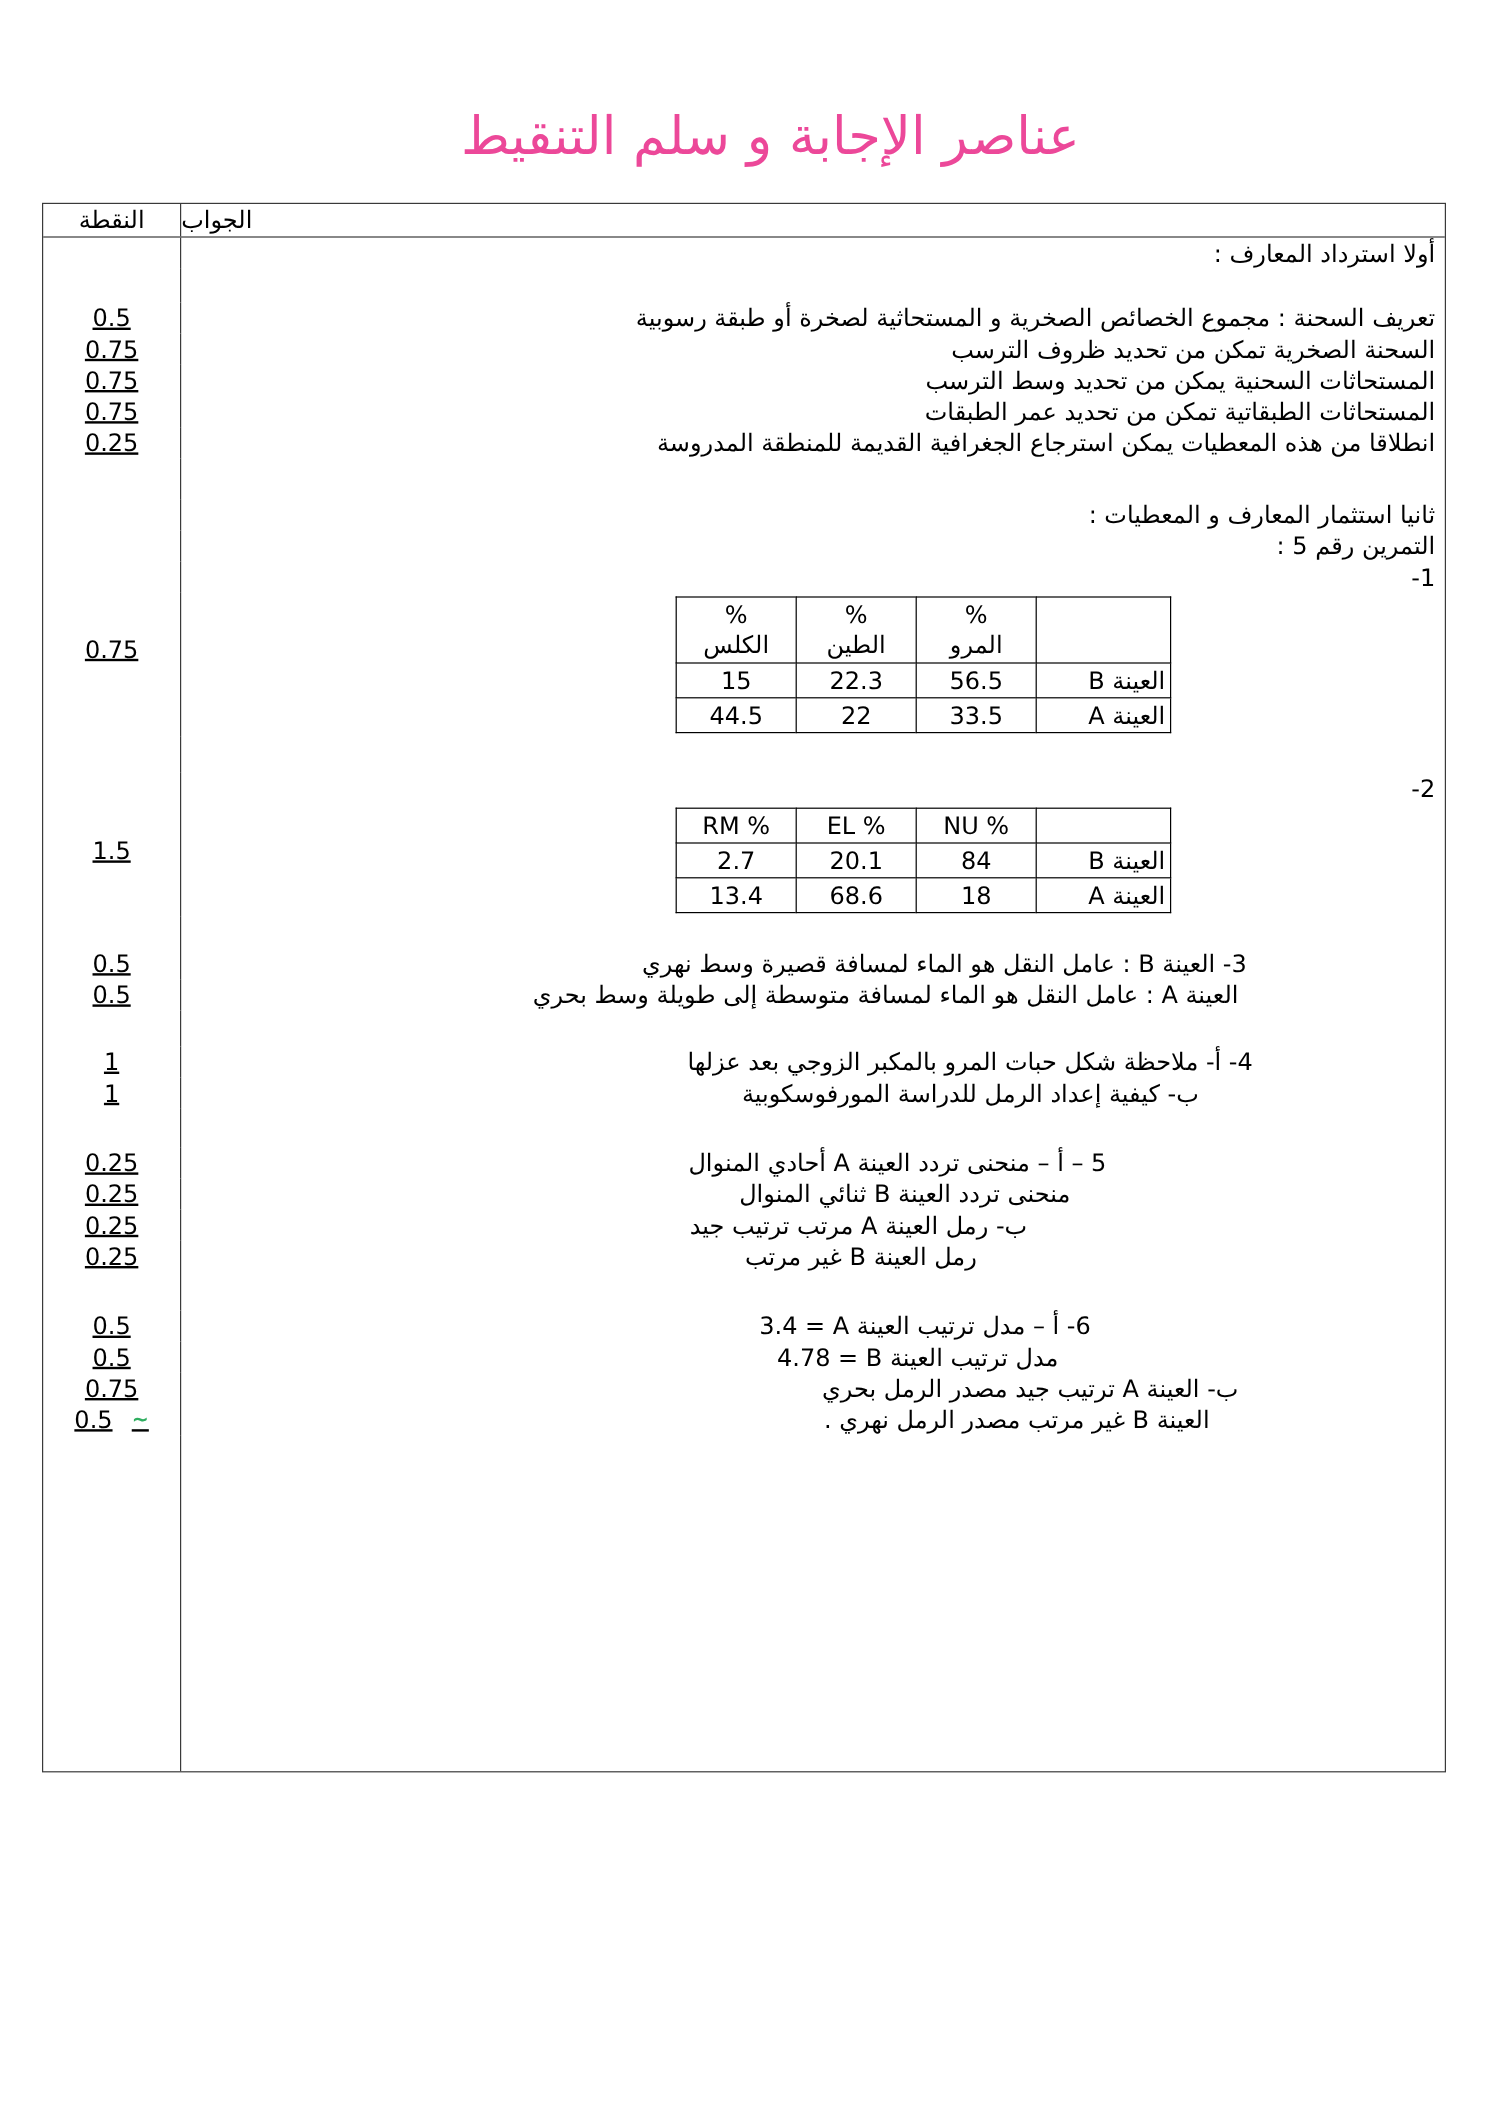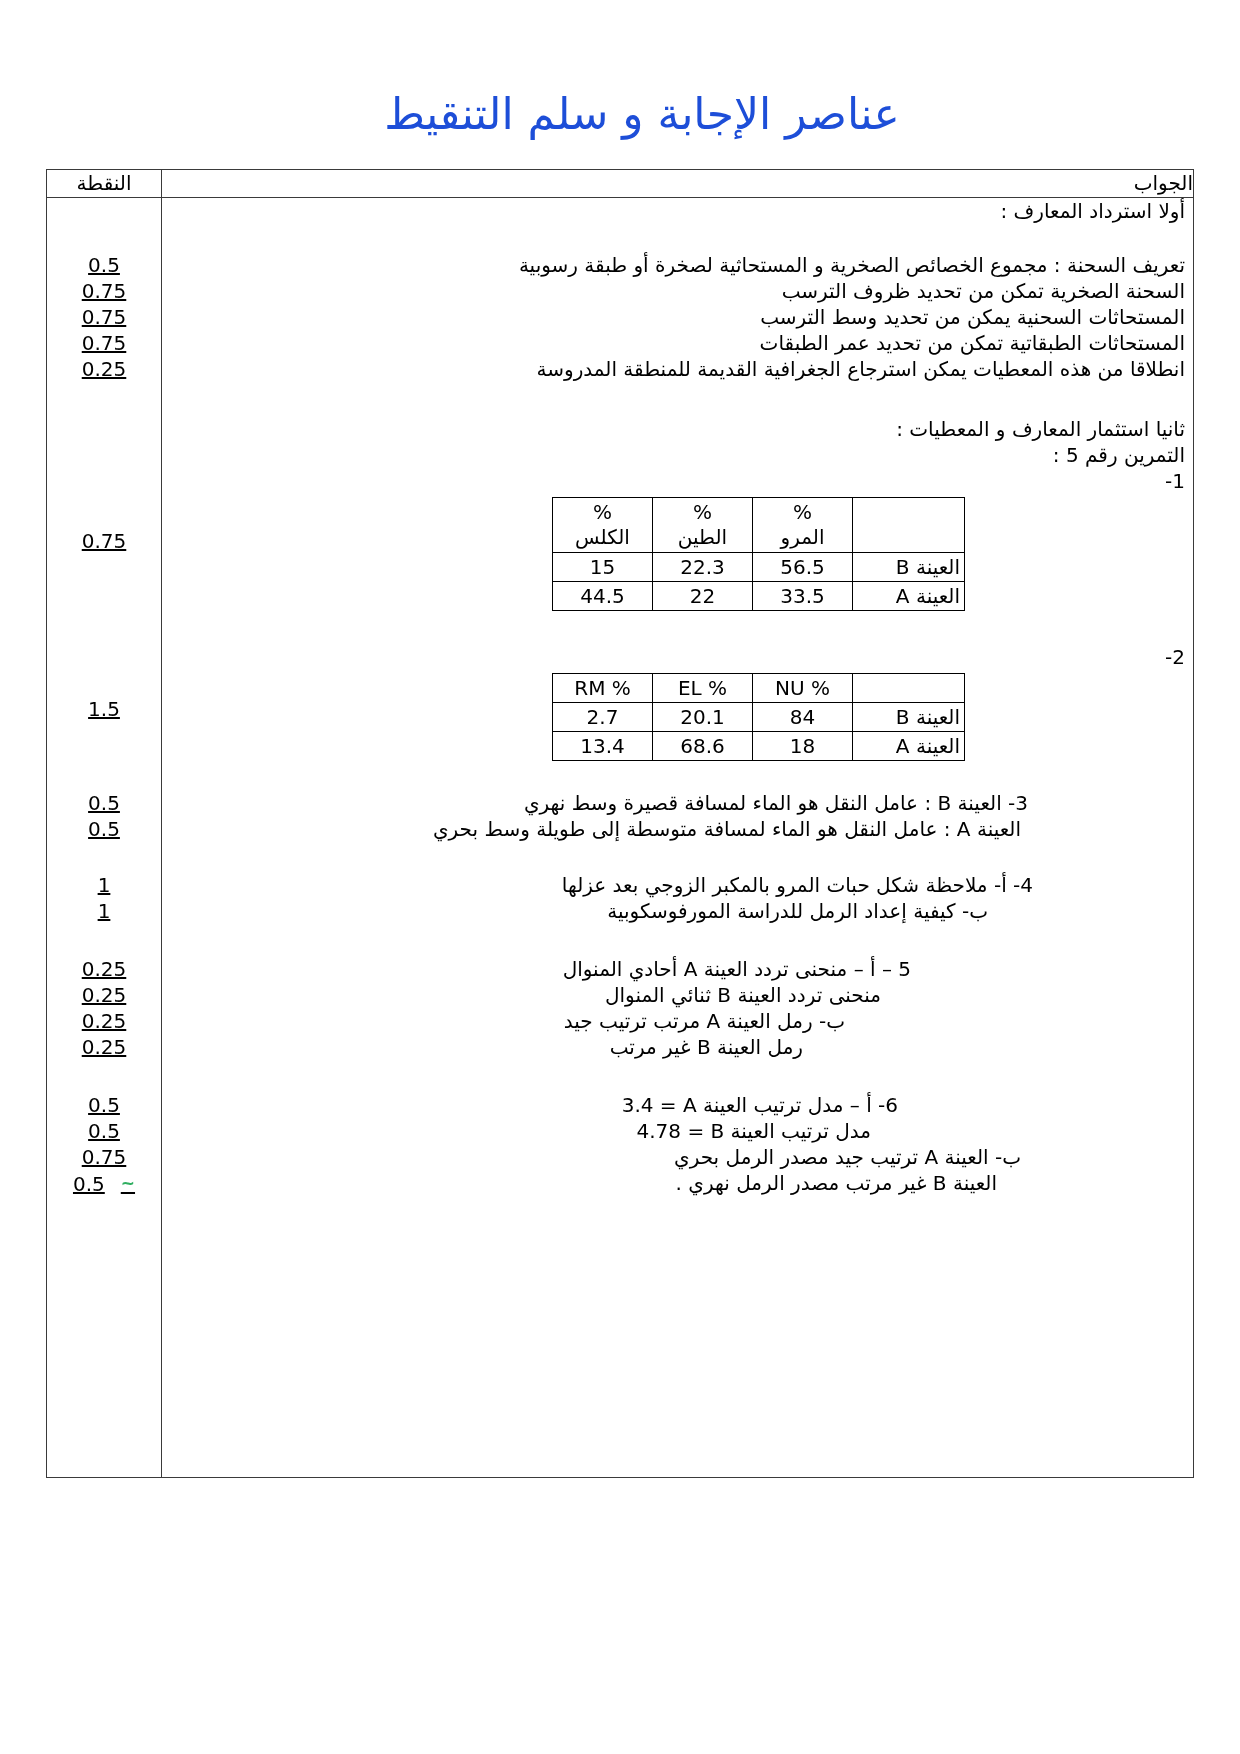--- a/index.html
+++ b/index.html
@@ -20,35 +20,35 @@
     margin: 0;
     padding-top: 88px;
     padding-bottom: 30px;
     text-align: center;
     font-size: 44px;
     font-weight: 400;
     letter-spacing: 0px;
     direction: rtl;
   }
   .grade-table {
-    margin: 0 46px;
+    margin: 0 35px;
     border: 1px solid #3a3a3a;
   }
   .gt-header { display: flex; border-bottom: 1px solid #3a3a3a; }
   .score-head {
     flex: 0 0 115px;
     border-right: 1px solid #3a3a3a;
     text-align: center;
     font-size: 20px;
     padding: 1px 0 2px;
     direction: rtl;
   }
   .answer-head {
     flex: 1;
-    text-align: right;
+    text-align: left;
     font-size: 20px;
     padding: 1px 0 2px;
     direction: rtl;
   }
   .row { display: flex; min-height: 26px; }
   .score-cell {
     flex: 0 0 115px;
     border-right: 1px solid #3a3a3a;
     text-align: center;
     font-size: 20px;
@@ -83,21 +83,21 @@
   table.inner td.two-line { white-space: pre-line; line-height: 25px; padding-top: 2px; padding-bottom: 2px; }
   table.inner td.ltr-cell { direction: ltr; }
   .green-mark { margin-left: 16px; font-size: 17px; font-weight: bold; vertical-align: 2px; }
   .filler { height: 280px; }
 </style>
 </head>
 <body>
 
 <div class="page">
 
-  <h1 class="doc-title" style="color: #1d4ed8; margin-left: 44px;">عناصر الإجابة و سلم التنقيط</h1>
+  <h1 class="doc-title" style="color: #ec4899; margin-left: 44px;">عناصر الإجابة و سلم التنقيط</h1>
 
   <div class="grade-table">
 
     <div class="gt-header">
       <div class="score-head">النقطة</div>
       <div class="answer-head">الجواب</div>
     </div>
 
     <div class="gt-body">
 

